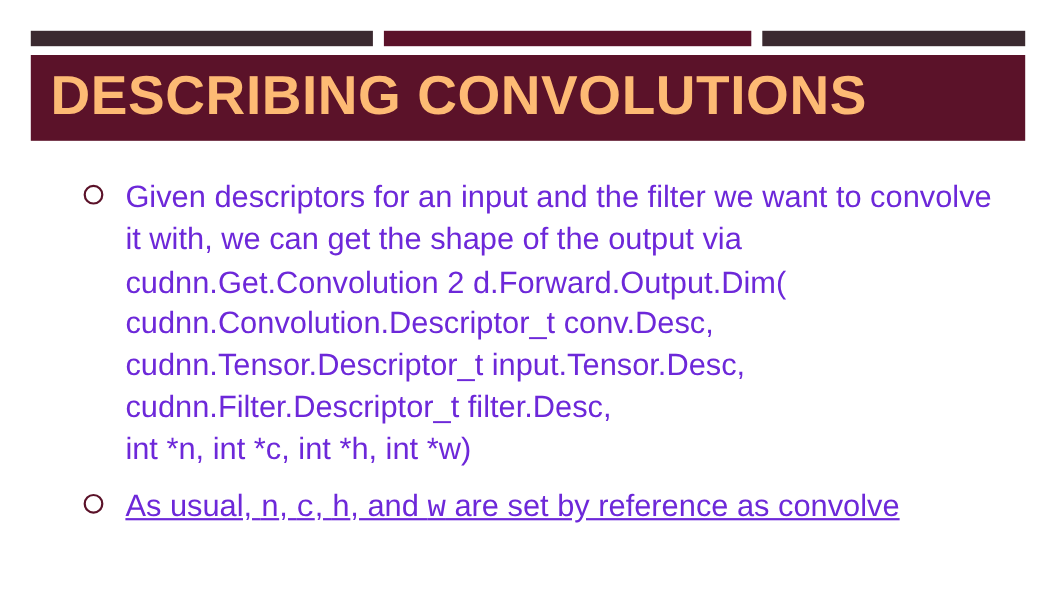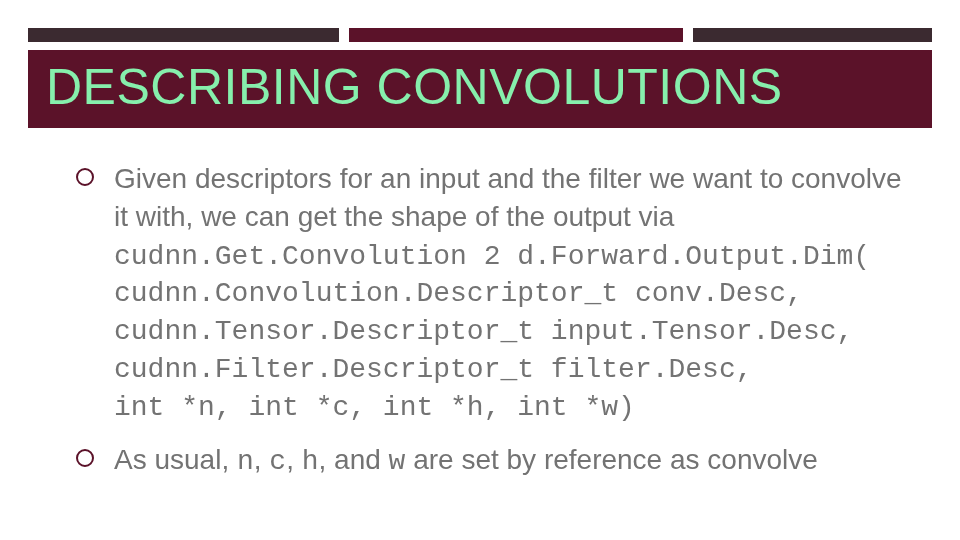--- a/index.html
+++ b/index.html
@@ -42,31 +42,31 @@
     position: absolute;
     top: 50px;
     left: 28px;
     right: 28px;
     background: #5b1229;
     padding: 8px 18px 12px 18px;
     box-sizing: border-box;
   }
   .titlebar h1 {
     margin: 0;
-    color: #86efac;
+    color: #fdba74;
     font-size: 50px;
-    font-weight: 400;
+    font-weight: 700;
     letter-spacing: 0.5px;
   }
   .content {
     position: absolute;
     top: 160px;
     left: 70px;
     right: 40px;
-    color: #737373;
+    color: #6d28d9;
     font-size: 28px;
     line-height: 1.35;
   }
   .bullet {
     position: relative;
     padding-left: 44px;
     margin-bottom: 14px;
   }
   .bullet::before {
     content: "";
@@ -77,29 +77,30 @@
     height: 18px;
     border: 2px solid #5b1229;
     border-radius: 50%;
     box-sizing: border-box;
   }
   .mono {
     font-family: "Courier New", Courier, monospace;
     font-size: 28px;
   }
   .codeblock {
-    font-family: Liberation Mono, monospace;
+    font-family: Liberation Sans, sans-serif;
     font-size: 28px;
     white-space: pre;
     margin-top: 2px;
     line-height: 1.35;
     display: block;
   }
   .inline-flow span {
     white-space: normal;
+    text-decoration: underline;
   }
 </style>
 </head>
 <body>
 
 <div class="slide">
 
   <div class="topbar">
     <div class="seg1"></div>
     <div class="seg2"></div>

